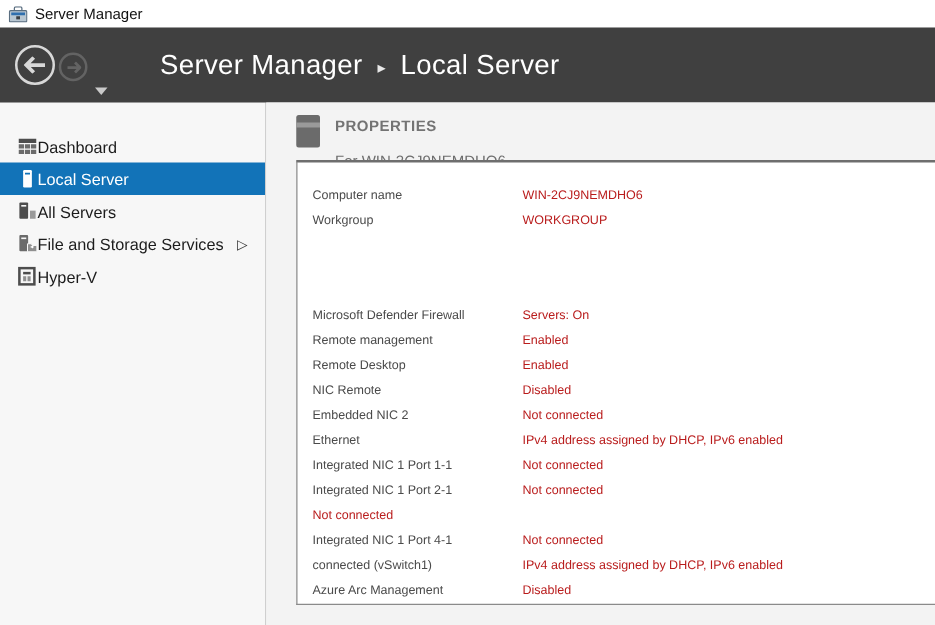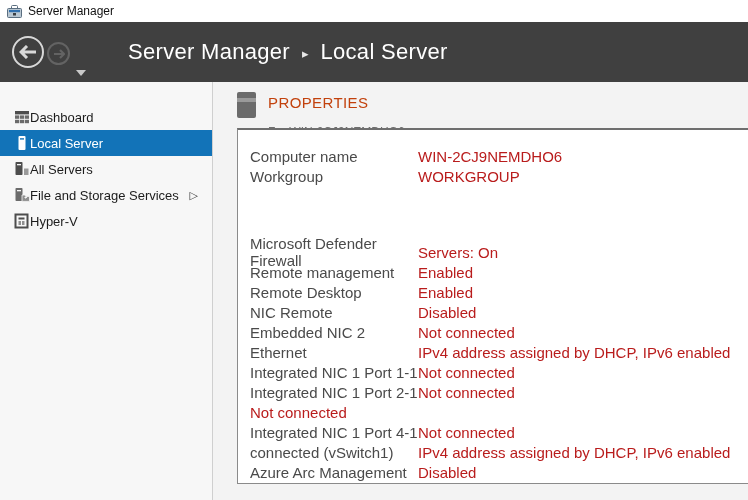--- a/index.html
+++ b/index.html
@@ -44,28 +44,28 @@
   .side-item .submenu-arrow { color:#333; font-size:11px; margin-right:6px; }
   .icon16 { width:16px; height:16px; flex:none; }
 
   
   .main { flex:1; background:#f3f3f3; position:relative; }
   .props-header { position:absolute; left:24px; top:10px; display:flex; gap:12px; }
   .tile-icon { width:19px; height:26px; background:#6b6b6b; border-radius:2px;
     position:relative; }
   .tile-icon::after { content:""; position:absolute; left:0; right:0; top:6px;
     height:4px; background:#9a9a9a; }
-  .props-title { font-size:15px; font-weight:normal; color:#c2410c;
+  .props-title { font-size:12px; font-weight:bold; color:#737373;
     letter-spacing:0.4px; padding-top:2px; }
   .props-subtitle { font-size:12px; color:#6e6e6e; margin-top:14px; }
 
   .props-box { position:absolute; left:24px; top:46px; right:-2px; height:356px;
     background:#ffffff; border:1px solid #8a8a8a; border-top:2px solid #6e6e6e;
     padding:16px 0 0 12px; overflow:hidden; }
-  .prow { height:20px; display:flex; align-items:center; font-size:15px; }
+  .prow { height:20px; display:flex; align-items:center; font-size:10px; }
   .prow .plabel { width:168px; flex:none; color:#4a4a4a; }
   .prow .pvalue { color:#b91c1c; cursor:pointer; white-space:nowrap; }
   .group-gap { height:56px; }
 </style>
 </head>
 <body>
 
 <div class="titlebar">
   <svg class="app-icon" width="15" height="13" viewBox="0 0 15 13">
     <rect x="0.5" y="3.5" width="14" height="9" rx="1" fill="#b9c7d2" stroke="#5a6e80"></rect>

